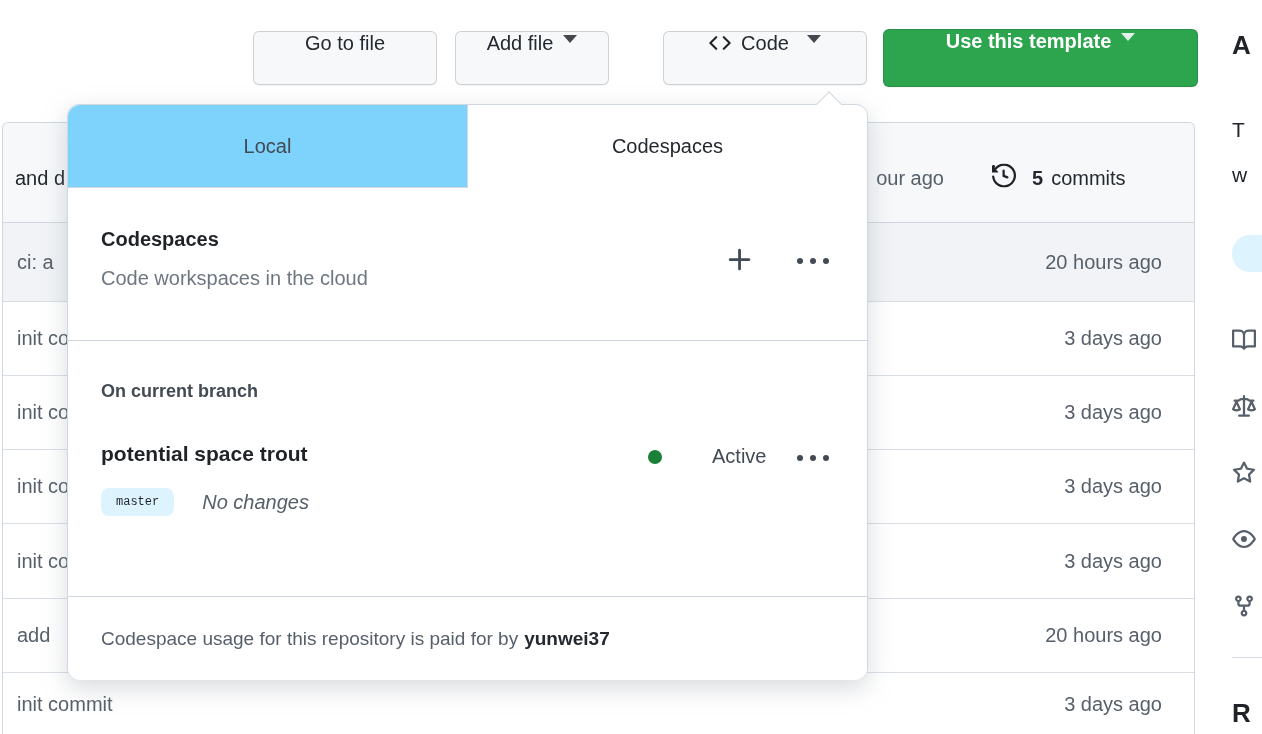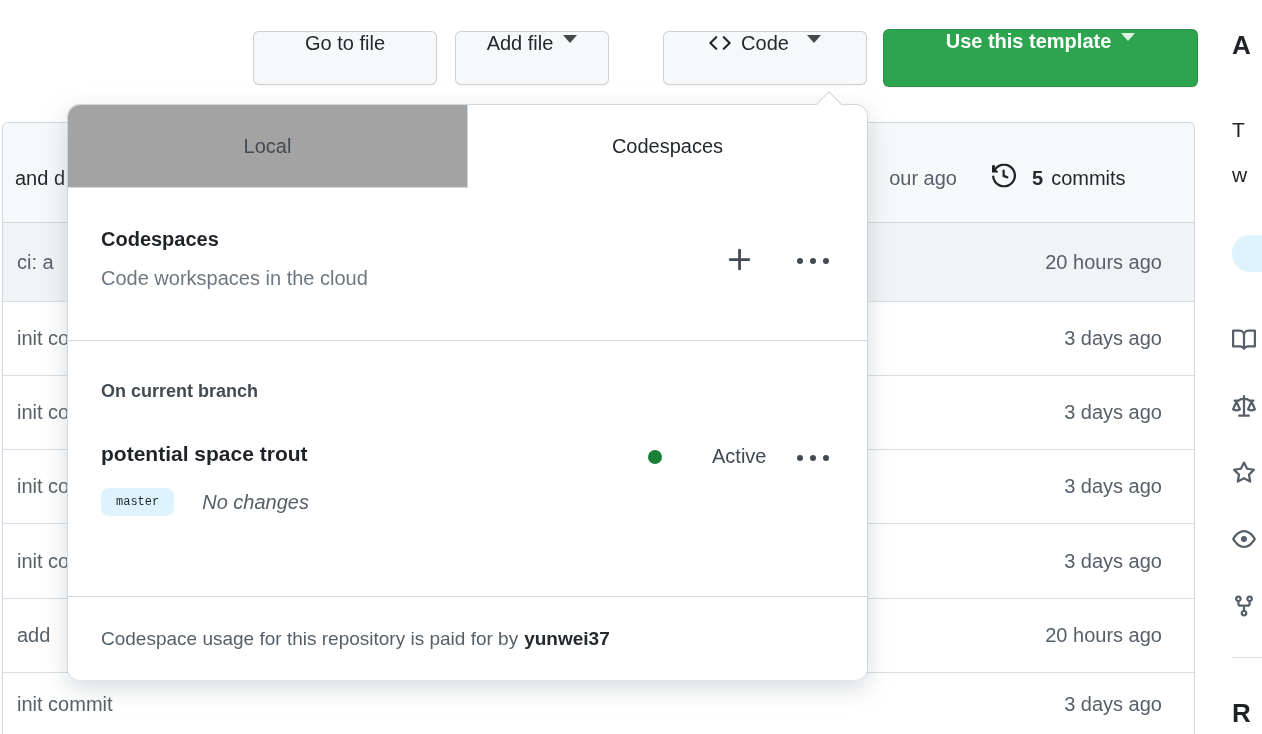--- a/index.html
+++ b/index.html
@@ -37,21 +37,21 @@
     position:absolute; left:2px; top:122px; width:1193px; height:612px;
     border:1px solid #d0d7de; border-bottom:none;
     border-radius:6px 6px 0 0; background:#fff; z-index:1;
   }
   .commit-bar {
     position:relative; height:100px; background:#f6f8fa;
     border-bottom:1px solid #d0d7de; border-radius:6px 6px 0 0;
     font-size:20px;
   }
   .commit-bar .bar-msg { position:absolute; left:-2px; top:56%; transform:translateY(-50%); color:#24292f; white-space:nowrap;padding-left:14px; }
-  .commit-bar .bar-time { position:absolute; right:237px; top:56%; transform:translateY(-50%); color:#57606a; white-space:nowrap; }
+  .commit-bar .bar-time { position:absolute; right:250px; top:56%; transform:translateY(-50%); color:#57606a; white-space:nowrap; }
   .commit-bar .bar-history { position:absolute; left:989px; top:56%; transform:translateY(-50%); }
   .commit-bar .bar-commits { position:absolute; left:1029px; top:56%; transform:translateY(-50%); display:flex; gap:8px; align-items:baseline; color:#24292f; cursor:pointer; }
   .commit-bar .bar-commits b { font-weight:700; }
 
   .frow {
     display:flex; align-items:center; padding:0 32px 0 14px;
     border-bottom:1px solid #d8dee4; font-size:20px; background:#fff;
   }
   .frow .fmsg { color:#57606a; white-space:nowrap; overflow:hidden; }
   .frow .ftime { margin-left:auto; color:#57606a; white-space:nowrap; }
@@ -82,21 +82,21 @@
     position:absolute; left:820px; top:95px; width:18px; height:18px;
     background:#fff; border-top:1px solid #d0d7de; border-left:1px solid #d0d7de;
     transform:rotate(45deg); z-index:11;
   }
   .tabbar { display:flex; height:83px; }
   .tab {
     display:flex; align-items:center; justify-content:center;
     font-size:20px; color:#24292f; cursor:pointer;
   }
   .tab-local {
-    width:400px; background:#a3a3a3;
+    width:400px; background:#7dd3fc;
     border-right:1px solid #d0d7de; border-bottom:1px solid #d0d7de;
     border-top-left-radius:12px; color:#424a53;
   }
   .tab-codespaces { flex:1; background:#fff; border-top-right-radius:12px; border-top-left-radius:6px; }
 
   .sec-header { position:relative; height:153px; border-bottom:1px solid #d0d7de; padding:40px 33px 0 33px; }
   .cs-title { font-size:20px; font-weight:700; color:#1f2328; }
   .cs-subtitle { font-size:20px; color:#6e7781; margin-top:16px; }
   .icon-btn { position:absolute; cursor:pointer; }
   .plus-btn { top:57px; right:112px; }

